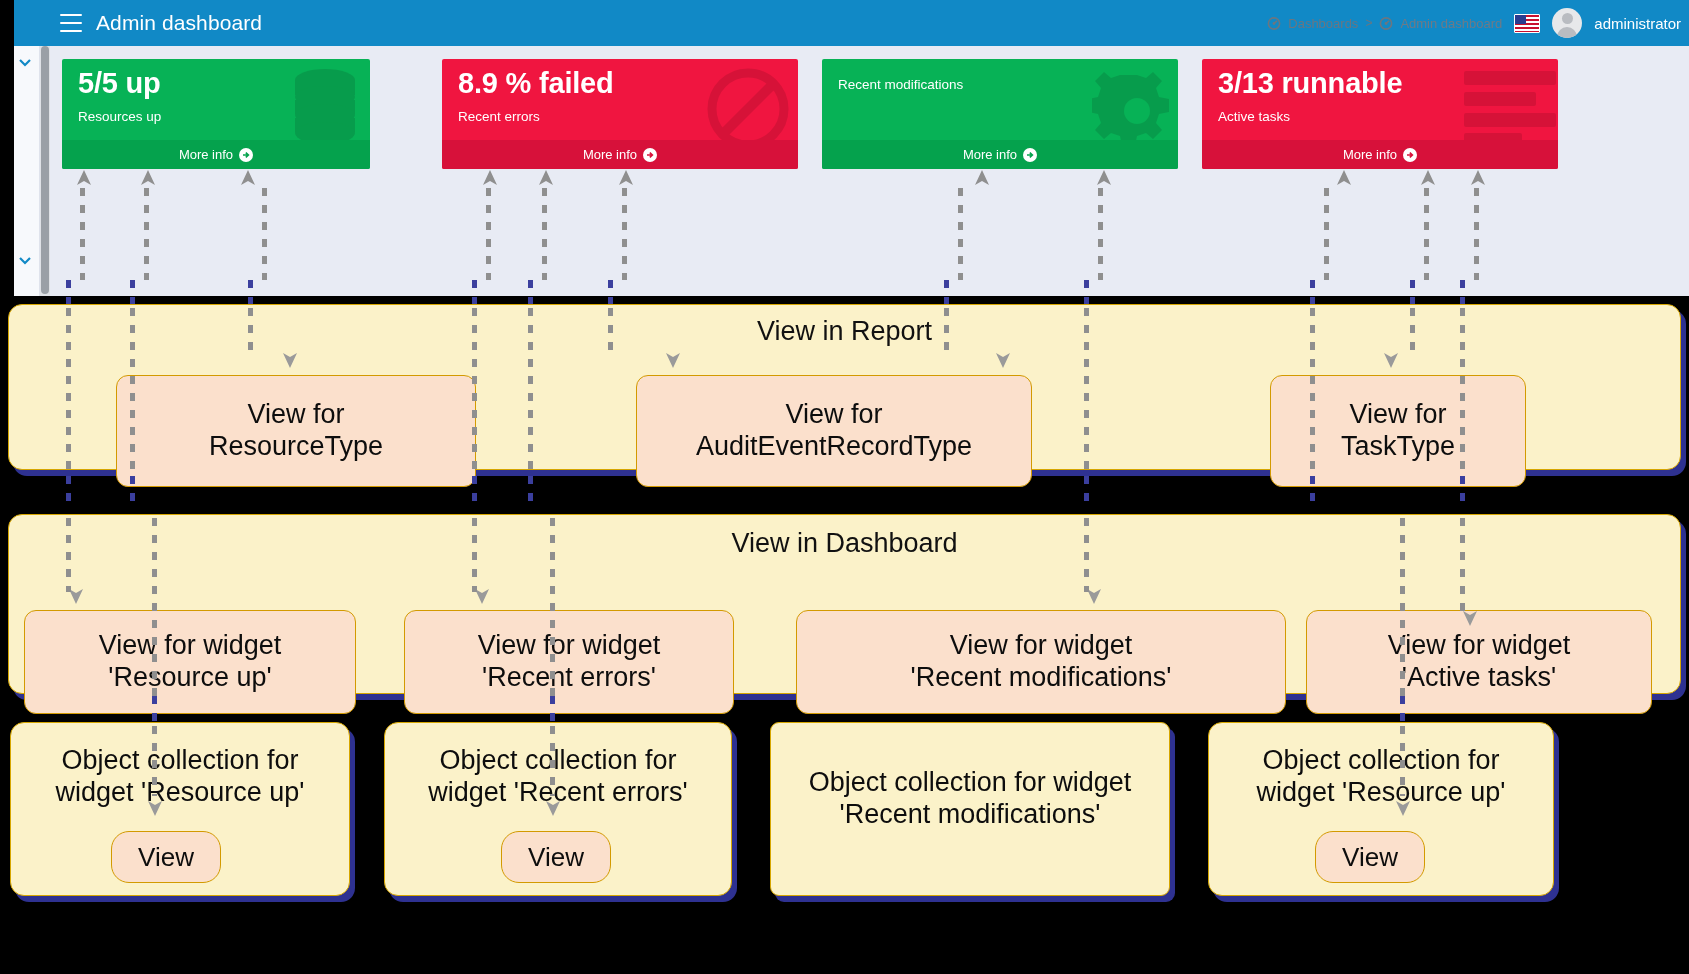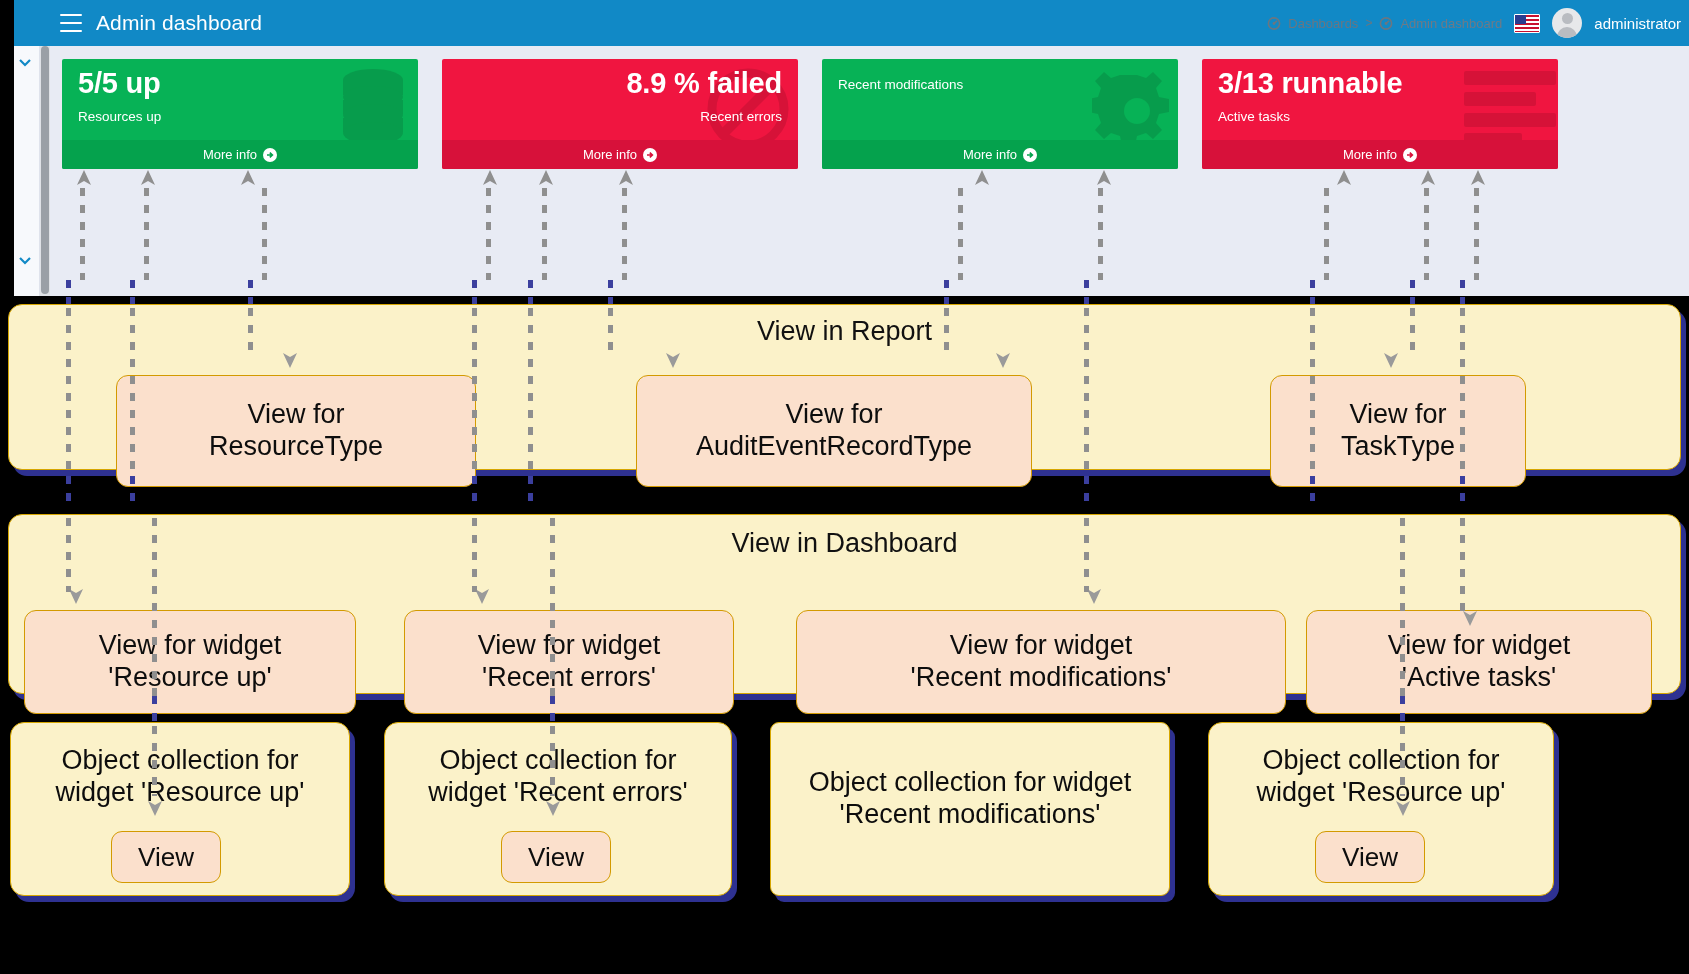--- a/index.html
+++ b/index.html
@@ -133,21 +133,21 @@
     background:#fbf2c9; border:1px solid #d6a600; border-radius:14px;
     box-shadow: 5px 6px 0 0 #2e3191;
     text-align:center;
   }
   .nodecard .nc-text {
     position:absolute; left:8px; right:8px; top:22px;
     font-size:27px; color:#0d0d0d; line-height:1.18;
   }
   .viewbtn {
     position:absolute; background:#fbe0cc; border:1px solid #d39a00;
-    border-radius:11px; font-size:26px; color:#0d0d0d;
+    border-radius:18px; font-size:26px; color:#0d0d0d;
     display:flex; align-items:center; justify-content:center;
   }
 
   
   .dotline {
     position:absolute; width:5px;
     background-image: linear-gradient(#8f8f8f 50%, rgba(255,255,255,0) 0%);
     background-size: 5px 17px; background-repeat: repeat-y;
   }
   .dotline.blue {
@@ -207,21 +207,21 @@
             <path d="M3 6 L8 11 L13 6" fill="none" stroke="#1189c6" stroke-width="2.2"></path>
           </svg>
       </span>
     </div>
     <div class="rail-scroll">
         <i></i>
       </div>
 
     <div class="cards">
 
-      <div class="card green" style="left:12px; width:356px;">
+      <div class="card green" style="left:12px; width:308px;">
         <div class="deco">
           <svg width="74" height="84" viewBox="0 0 74 84">
             <ellipse cx="37" cy="13" rx="30" ry="11" fill="#0a6b36"></ellipse>
             <rect x="7" y="13" width="60" height="15" fill="#0a6b36"></rect>
             <ellipse cx="37" cy="30" rx="30" ry="11" fill="#0a6b36"></ellipse>
             <rect x="7" y="33" width="60" height="14" fill="#0a6b36"></rect>
             <ellipse cx="37" cy="48" rx="30" ry="11" fill="#0a6b36"></ellipse>
             <rect x="7" y="51" width="60" height="14" fill="#0a6b36"></rect>
             <ellipse cx="37" cy="66" rx="30" ry="11" fill="#0a6b36"></ellipse>
           </svg>
@@ -234,21 +234,21 @@
           <span>More info</span>
           <span class="more-arrow">
             <svg width="14" height="14" viewBox="0 0 14 14">
               <circle cx="7" cy="7" r="7" fill="#fff"></circle>
               <path d="M4 7 H9 M6.8 4.6 L9.4 7 L6.8 9.4" fill="none" stroke="#05a24d" stroke-width="1.6"></path>
             </svg>
           </span>
         </div>
       </div>
 
-      <div class="card red" style="left:392px; width:356px;text-align:right;">
+      <div class="card red" style="left:392px; width:356px;">
         <div class="deco">
           <svg width="84" height="84" viewBox="0 0 84 84">
             <circle cx="42" cy="42" r="36" fill="none" stroke="#9c0d27" stroke-width="9"></circle>
             <rect x="37" y="2" width="10" height="80" fill="#9c0d27" transform="rotate(45 42 42)"></rect>
           </svg>
         </div>
         <div class="card-body">
           <div class="big">8.9 % failed</div>
           <div class="sub">Recent errors</div>
         </div>

